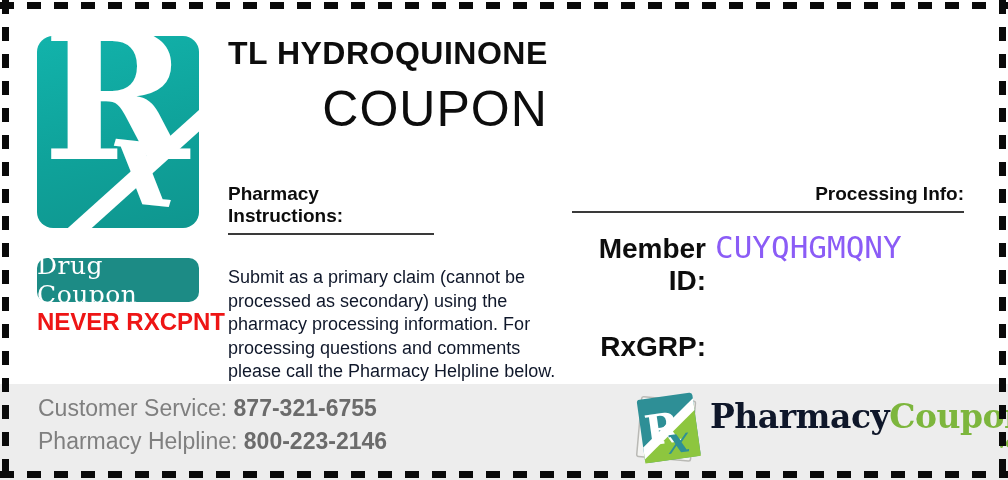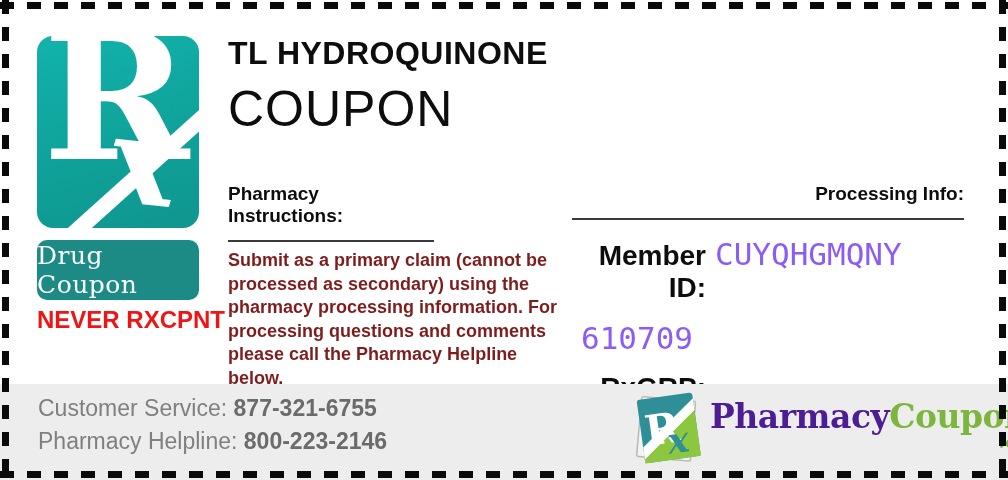--- a/index.html
+++ b/index.html
@@ -21,39 +21,39 @@
   .brand{position:absolute;left:37px;top:36px;width:164px;}
   .rx-badge{position:relative;width:162px;height:192px;border-radius:16px;overflow:hidden;
             background:linear-gradient(165deg,#12b3ab 0%,#0fa29a 55%,#0f968f 100%);}
   .rx-stripe{position:absolute;width:300px;height:16px;background:#fff;
              top:128px;left:-45px;transform:rotate(-42deg);}
   .rx-r{position:absolute;left:6px;top:-26px;color:#ffffff;
         font-family:"DejaVu Serif", serif;font-weight:bold;font-size:176px;line-height:1;}
   .rx-x{position:absolute;left:70px;top:66px;color:#ffffff;
         font-family:"DejaVu Serif", serif;font-weight:bold;font-style:italic;
         font-size:120px;line-height:1;transform:rotate(6deg);}
-  .drug-coupon-box{margin-top:12px;width:162px;height:60px;border-radius:10px;
+  .drug-coupon-box{margin-top:30px;width:162px;height:44px;border-radius:10px;
         background:#1c8b85;color:#fff;display:flex;align-items:center;justify-content:center;
         font-family:"DejaVu Serif", serif;font-size:25px;letter-spacing:0.5px;}
   .never-expires{margin-top:6px;text-align:center;color:#ee1515;font-weight:bold;
         font-size:24px;letter-spacing:0px;white-space:nowrap;}
 
   
   .title{position:absolute;left:228px;top:34px;color:#0d0d0d;}
   .title .drug{font-size:32px;font-weight:bold;letter-spacing:0.5px;line-height:1.2;}
-  .title .word{font-size:50px;font-weight:normal;letter-spacing:1px;line-height:1.2;margin-top:7px;}
+  .title .word{font-size:50px;font-weight:normal;letter-spacing:1px;line-height:1.2;margin-top:7px;text-align:right;}
 
   
   .sec-heading{font-size:19px;font-weight:bold;color:#0d0d0d;
-               border-bottom:2px solid #3a3a3a;padding-bottom:13px;}
+               border-bottom:2px solid #3a3a3a;padding-bottom:6px;}
 
   
   .instructions{position:absolute;left:228px;top:183px;width:332px;}
   .instructions .sec-heading{width:206px;}
-  .instructions .body{margin-top:7px;font-size:18px;line-height:23.5px;color:#7f1d1d;font-weight:bold;}
+  .instructions .body{margin-top:31px;font-size:18px;line-height:23.5px;color:#0f172a;}
   .instructions .disclaimer{margin-top:15px;font-size:17px;font-weight:bold;
                letter-spacing:2px;color:#8c8c8c;white-space:nowrap;}
 
   
   .processing{position:absolute;left:572px;top:183px;width:392px;}
   .processing .sec-heading{width:392px;text-align:right;}
   .proc-row{display:flex;align-items:baseline;margin-top:17px;}
   .proc-row .lbl{width:134px;text-align:right;font-size:28px;font-weight:bold;color:#0d0d0d;
                  flex:0 0 auto;}
   .proc-row .val{margin-left:9px;font-family:"DejaVu Sans Mono", monospace;
@@ -61,21 +61,21 @@
 
   
   .footer{position:absolute;left:0;right:0;top:384px;bottom:0;background:#ededed;}
   .contacts{position:absolute;left:38px;top:8px;color:#7f7f7f;font-size:23px;line-height:33px;}
   .contacts b{color:#6b6b6b;font-weight:bold;}
   .pc-logo{position:absolute;left:628px;top:6px;display:flex;align-items:flex-start;
            cursor:pointer;text-decoration:none;}
   .pc-icon{width:80px;height:78px;flex:0 0 auto;}
   .pc-text{margin-left:2px;margin-top:10px;font-family:"DejaVu Serif", serif;
            font-weight:bold;font-size:33px;letter-spacing:-0.5px;line-height:1;white-space:nowrap;}
-  .pc-text .teal{color:#4c1d95;}
+  .pc-text .teal{color:#0f172a;}
   .pc-text .green{color:#7db63d;}
   .pc-tld{display:block;text-align:right;font-size:16px;font-weight:bold;
           color:#7db63d;margin-top:2px;letter-spacing:1px;}
 </style>
 </head>
 <body>
 
 <div class="coupon">
 
   <div class="dash top"></div>
@@ -104,21 +104,20 @@
     <div class="disclaimer">THIS IS NOT INSURANCE</div>
   </div>
 
   <div class="processing">
     <div class="sec-heading">Processing Info:</div>
     <div class="proc-row">
       <span class="lbl">Member ID:</span>
       <span class="val">CUYQHGMQNY</span>
     </div>
     <div class="proc-row">
-      <span class="val">610709</span>
     </div>
     <div class="proc-row">
       <span class="lbl">RxGRP:</span>
     </div>
   </div>
 
   <div class="footer">
     <div class="contacts">
       <div>
         <span>Customer Service:</span>

